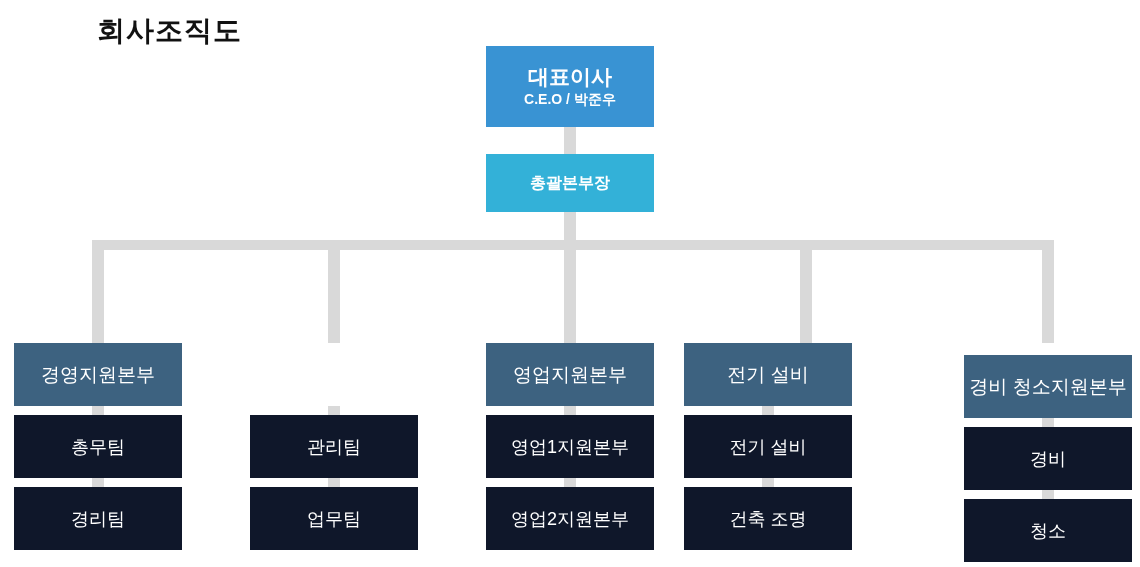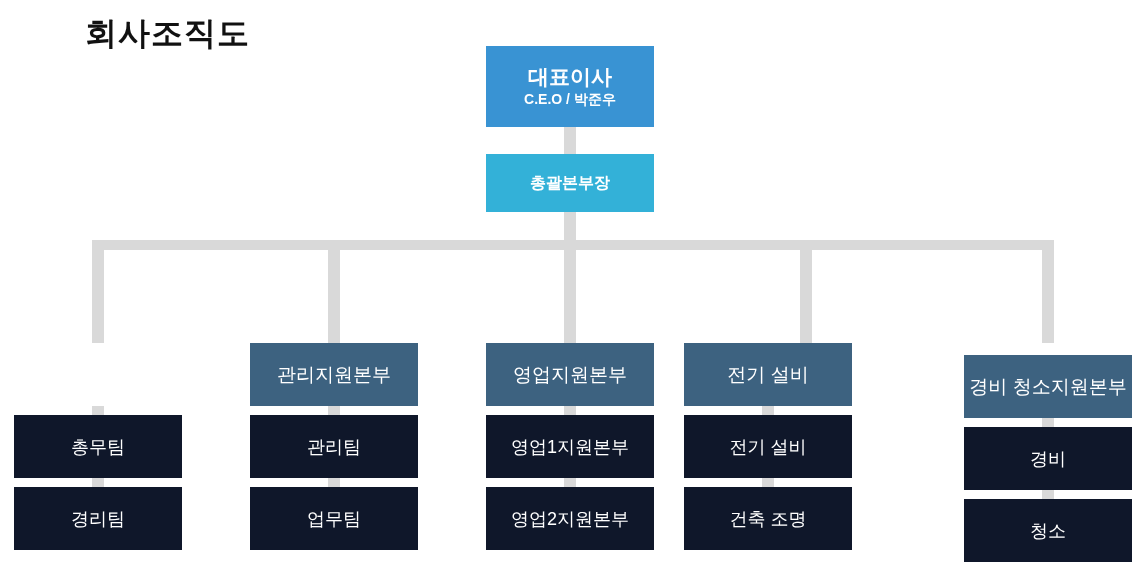--- a/index.html
+++ b/index.html
@@ -6,23 +6,23 @@
   .canvas {
     position: relative;
     width: 1140px;
     height: 567px;
     background: #ffffff;
     font-family: "Liberation Sans", "DejaVu Sans", sans-serif;
     overflow: hidden;
   }
   .page-title {
     position: absolute;
-    left: 85px;
+    left: 97px;
     top: 12px;
-    font-size: 32px;
+    font-size: 28px;
     font-weight: 700;
     color: #111111;
     letter-spacing: 1px;
   }
   .box {
     position: absolute;
     display: flex;
     flex-direction: column;
     align-items: center;
     justify-content: center;
@@ -101,28 +101,28 @@
   <div class="drop drop-5"></div>
 
   <div class="box ceo-box">
     <div class="ceo-title">대표이사</div>
     <div class="ceo-subtitle">C.E.O / 박준우</div>
   </div>
 
   <div class="box director-box">총괄본부장</div>
 
   <div class="division-column col-1">
+    <div class="division-header">경영지원본부</div>
     <div class="stub stub-a"></div>
     <div class="team-box team-1">총무팀</div>
     <div class="stub stub-b"></div>
     <div class="team-box team-2">경리팀</div>
   </div>
 
   <div class="division-column col-2">
-    <div class="division-header">관리지원본부</div>
     <div class="stub stub-a"></div>
     <div class="team-box team-1">관리팀</div>
     <div class="stub stub-b"></div>
     <div class="team-box team-2">업무팀</div>
   </div>
 
   <div class="division-column col-3">
     <div class="division-header">영업지원본부</div>
     <div class="stub stub-a"></div>
     <div class="team-box team-1">영업1지원본부</div>

